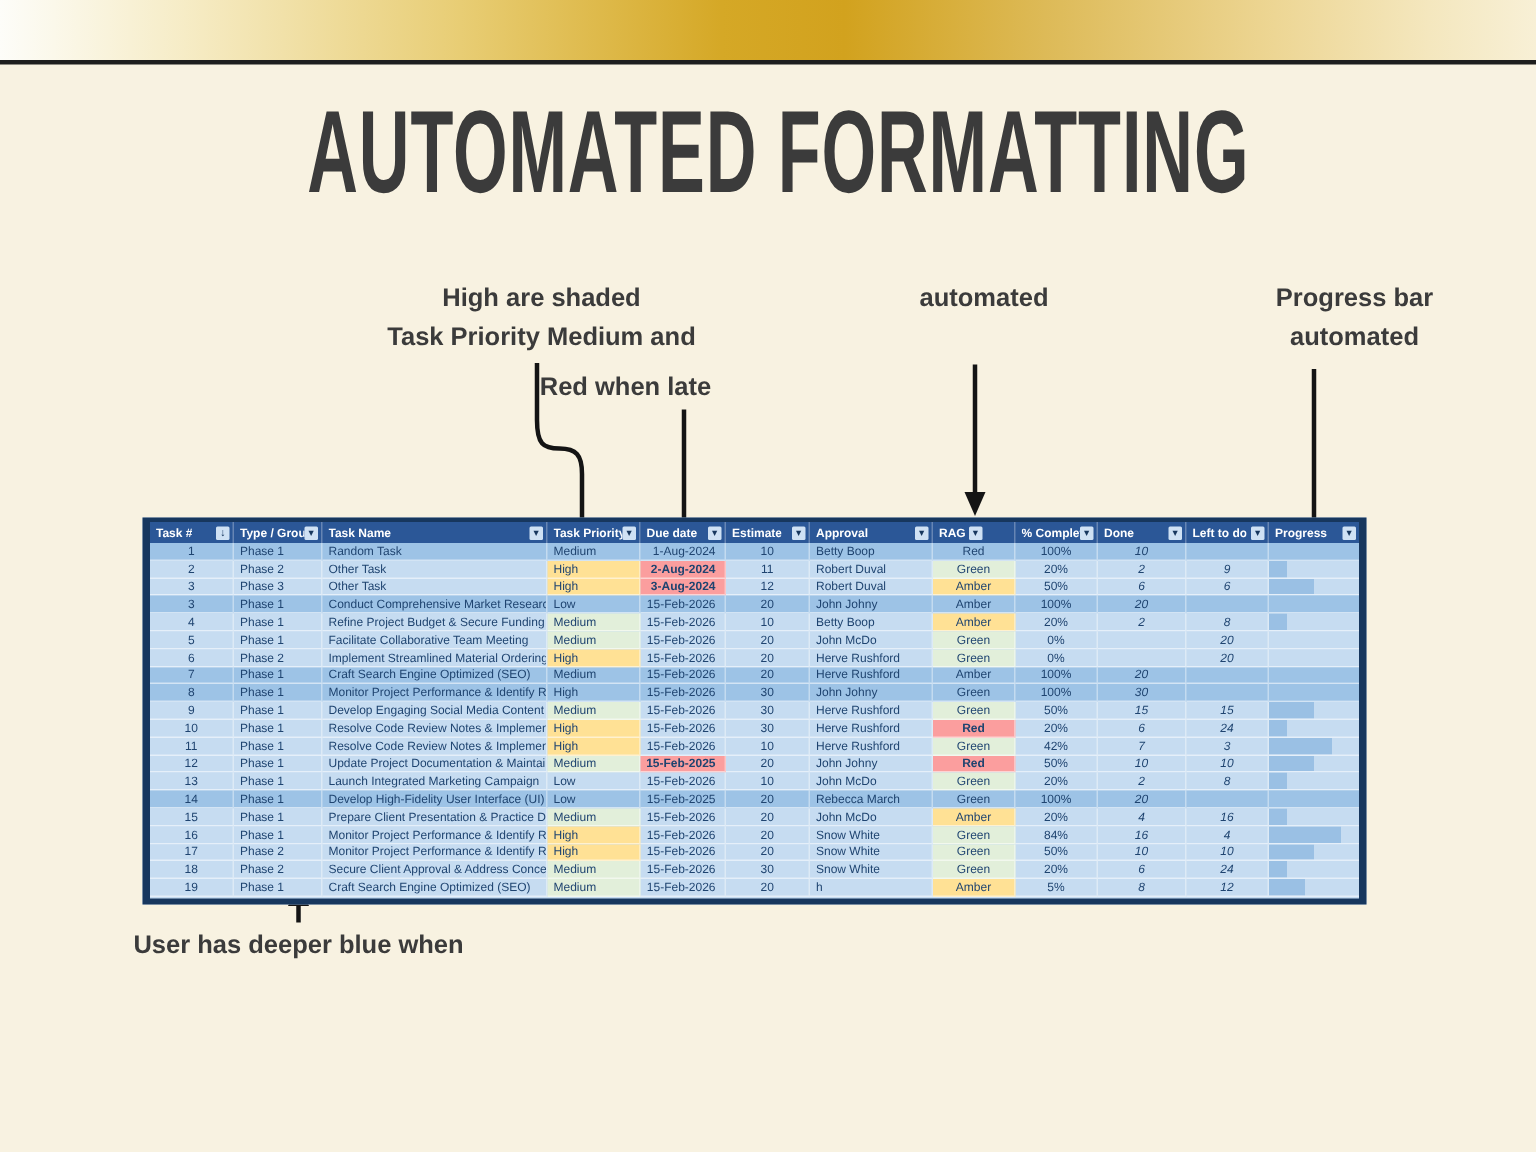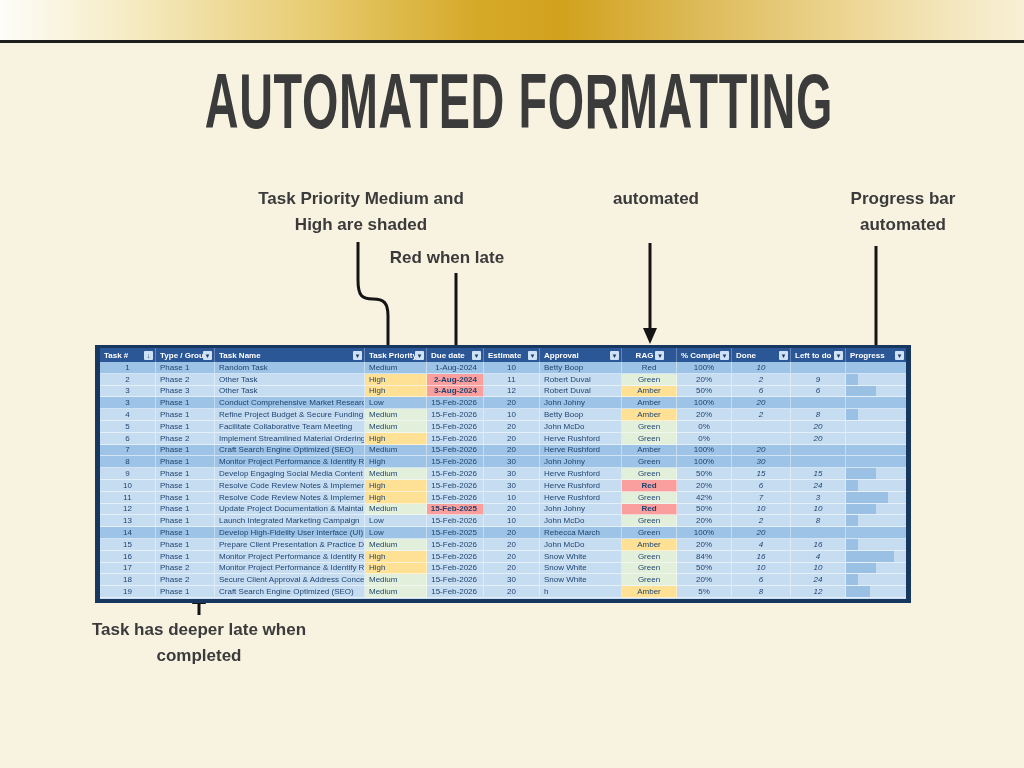--- a/index.html
+++ b/index.html
@@ -16,35 +16,35 @@
   .banner{position:absolute;left:0;top:0;width:1024px;height:40px;
     background:linear-gradient(90deg,#FDFDF9 0%,#F6ECC6 12%,#E8CD74 30%,#D5A826 47%,#D2A21E 55%,#DDBA57 68%,#EDD694 83%,#F4E7BE 93%,#F8F0D6 100%);}
   .banner-line{position:absolute;left:0;top:40px;width:1024px;height:3px;background:var(--c-banner_line);}
 
   .title{position:absolute;left:0;top:62px;width:1024px;text-align:center;
     font-size:78px;line-height:78px;font-weight:bold;color:var(--c-title_color);
     transform:scaleX(.60);transform-origin:50% 50%;white-space:nowrap;letter-spacing:1px;}
 
   .ann{position:absolute;text-align:center;font-weight:bold;font-size:17px;line-height:26px;color:#3B3B3B;}
   .ann-priority{left:241px;top:186px;width:240px;}
-  .ann-late{left:382px;top:245px;width:130px;}
+  .ann-late{left:352px;top:245px;width:130px;}
   .ann-status{left:581px;top:186px;width:150px;}
   .ann-progress{left:828px;top:186px;width:150px;}
   .ann-completed{left:84px;top:617px;width:230px;}
 
   .arrow-layer{position:absolute;left:0;top:0;width:1024px;height:768px;pointer-events:none;}
 
   .sheet{position:absolute;left:95px;top:345px;width:816px;height:258px;
     border:5px solid var(--c-border_navy);border-top-width:3px;border-bottom-width:4px;
     background:var(--c-row_bg);overflow:hidden;}
   .hrow{display:flex;height:14px;background:var(--c-table_header_bg);}
   .hcell{display:flex;align-items:center;height:14px;color:#fff;font-weight:bold;font-size:8px;
     padding:0 2px 0 4px;overflow:hidden;white-space:nowrap;border-right:1px solid rgba(255,255,255,.28);}
   .hcell .hlabel{overflow:hidden;white-space:nowrap;}
-  .hcell.center{justify-content:center}
+  .hcell.center{}
   .ficon{margin-left:auto;flex:0 0 auto;width:9px;height:9px;background:var(--c-filter_bg);
     color:var(--c-border_navy);font-size:7px;line-height:9px;text-align:center;border-radius:1px;}
   .hcell.center .ficon{margin-left:2px;}
   .rows{display:flex;flex-direction:column;height:236px;}
   .trow{display:flex;height:11.8px;flex:0 0 auto;background:var(--c-row_bg);}
   .trow.completed{background:var(--c-row_completed_bg);}
   .cell{display:flex;align-items:center;height:100%;font-size:8px;color:var(--c-text_navy);
     padding:0 3px 0 4px;overflow:hidden;white-space:nowrap;
     border-right:1px solid rgba(255,255,255,.40);border-bottom:1px solid rgba(255,255,255,.55);}
   .cell.center{justify-content:center;padding:0 1px;}
@@ -62,36 +62,35 @@
 </style>
 </head>
 <body>
 
 <div class="banner"></div>
 <div class="banner-line"></div>
 
 <h1 class="title">AUTOMATED FORMATTING</h1>
 
 <div class="ann ann-priority">
+  <div>High are shaded</div>
   <div>Task Priority Medium and</div>
-  <div>High are shaded</div>
 </div>
 <div class="ann ann-late">
   <div>Red when late</div>
 </div>
 <div class="ann ann-status">
   <div>automated</div>
 </div>
 <div class="ann ann-progress">
   <div>Progress bar</div>
   <div>automated</div>
 </div>
 <div class="ann ann-completed">
-  <div>Task has deeper late when</div>
-  <div>completed</div>
+  <div>User has deeper blue when</div>
 </div>
 
 <svg class="arrow-layer" viewBox="0 0 1024 768" xmlns="http://www.w3.org/2000/svg">
   <g stroke="#141414" fill="#141414">
     <path d="M358,242 L358,280 C358,296 362,299 373,299 C384,299 388,303 388,316 L388,414" fill="none" stroke-width="3"></path>
     <polygon points="388,429 381,413 395,413" stroke="none"></polygon>
   </g>
   <g stroke="#141414" fill="#141414">
     <path d="M456,273 L456,370" fill="none" stroke-width="3"></path>
     <polygon points="456,385 449,369 463,369" stroke="none"></polygon>

